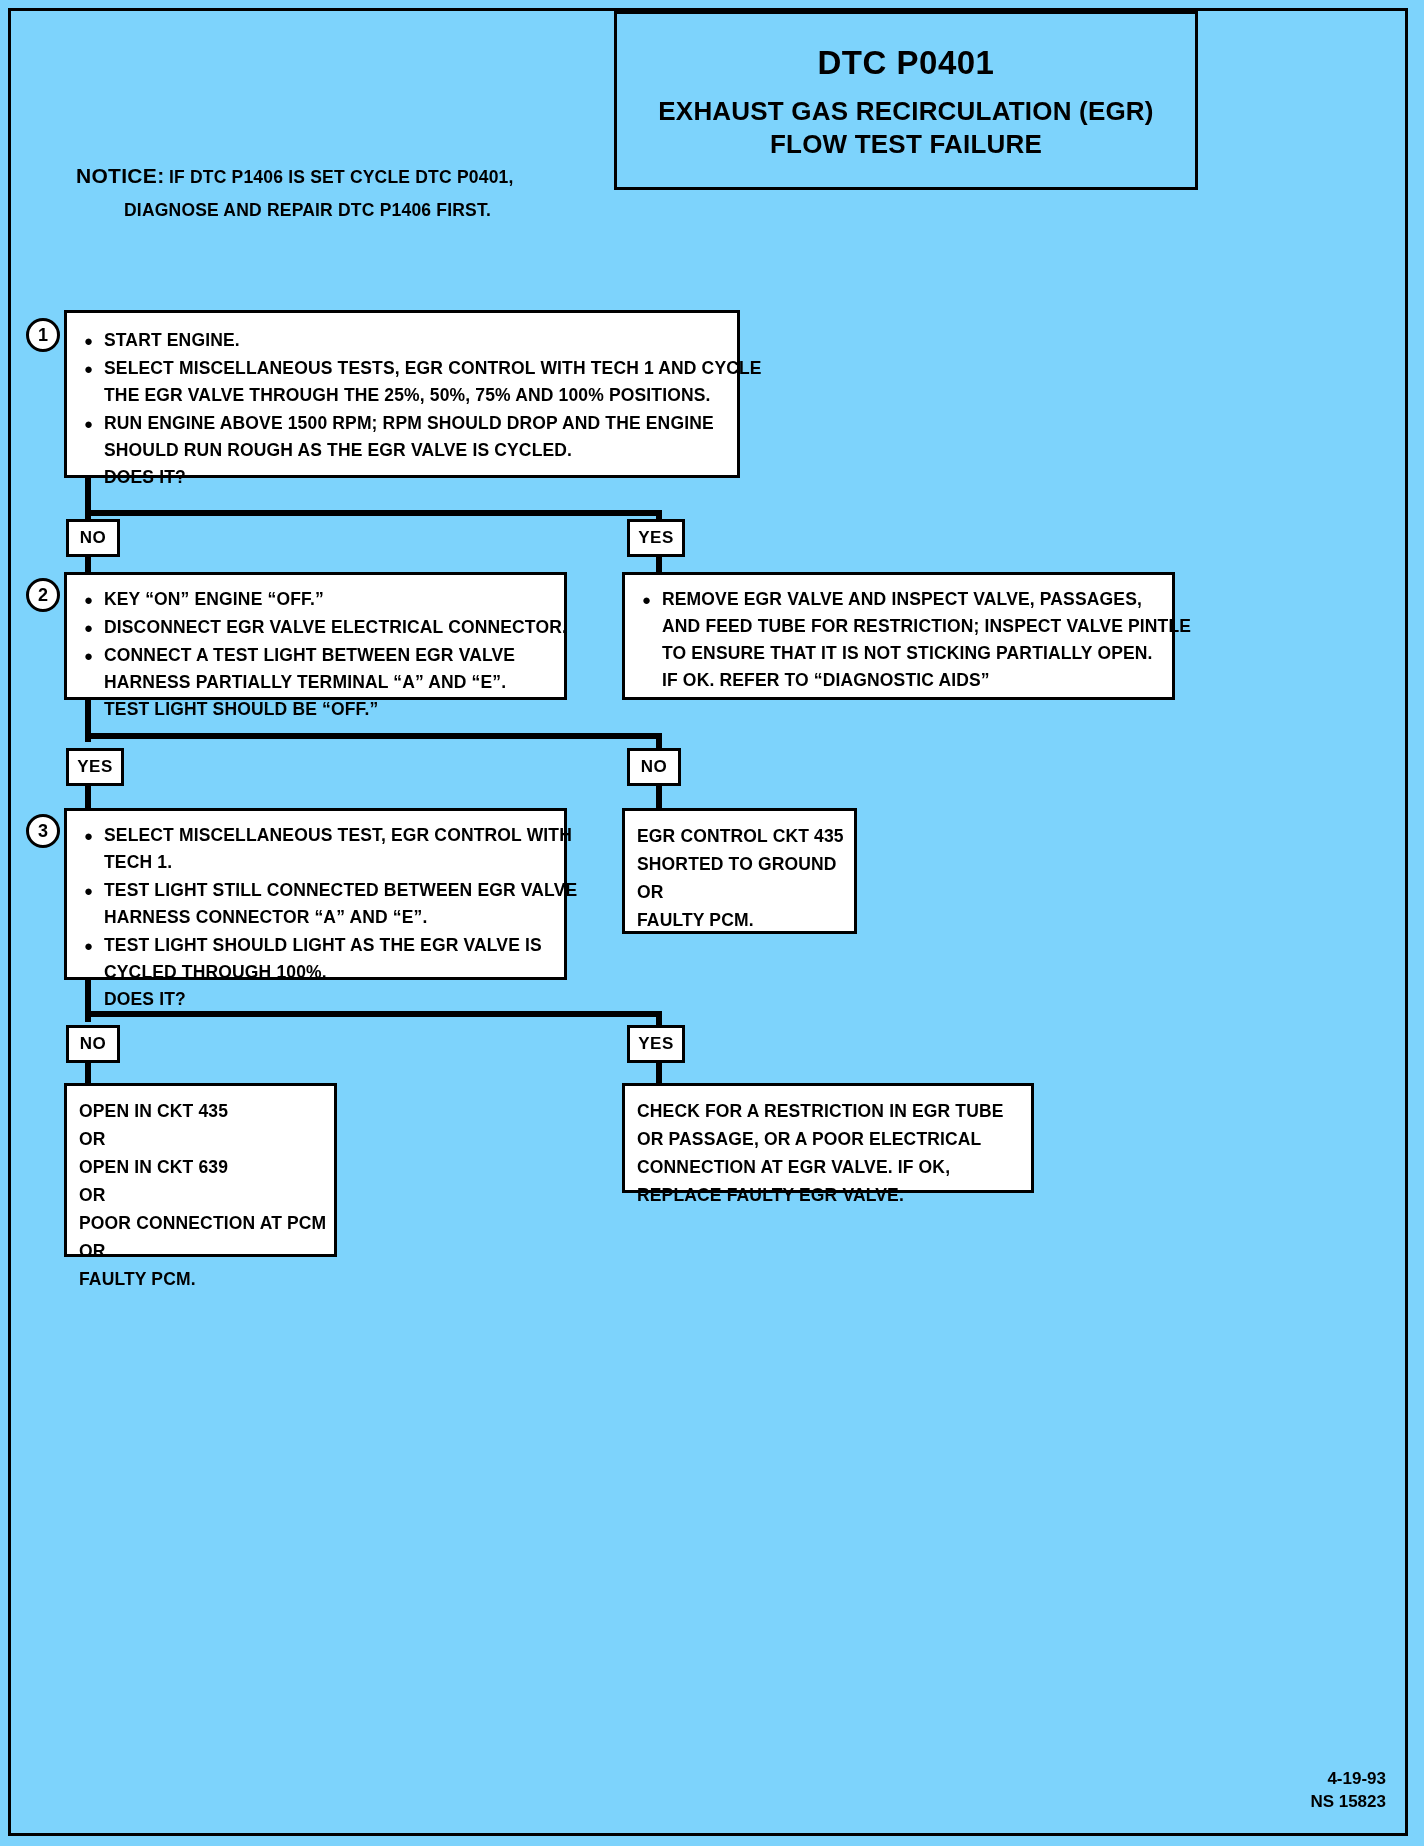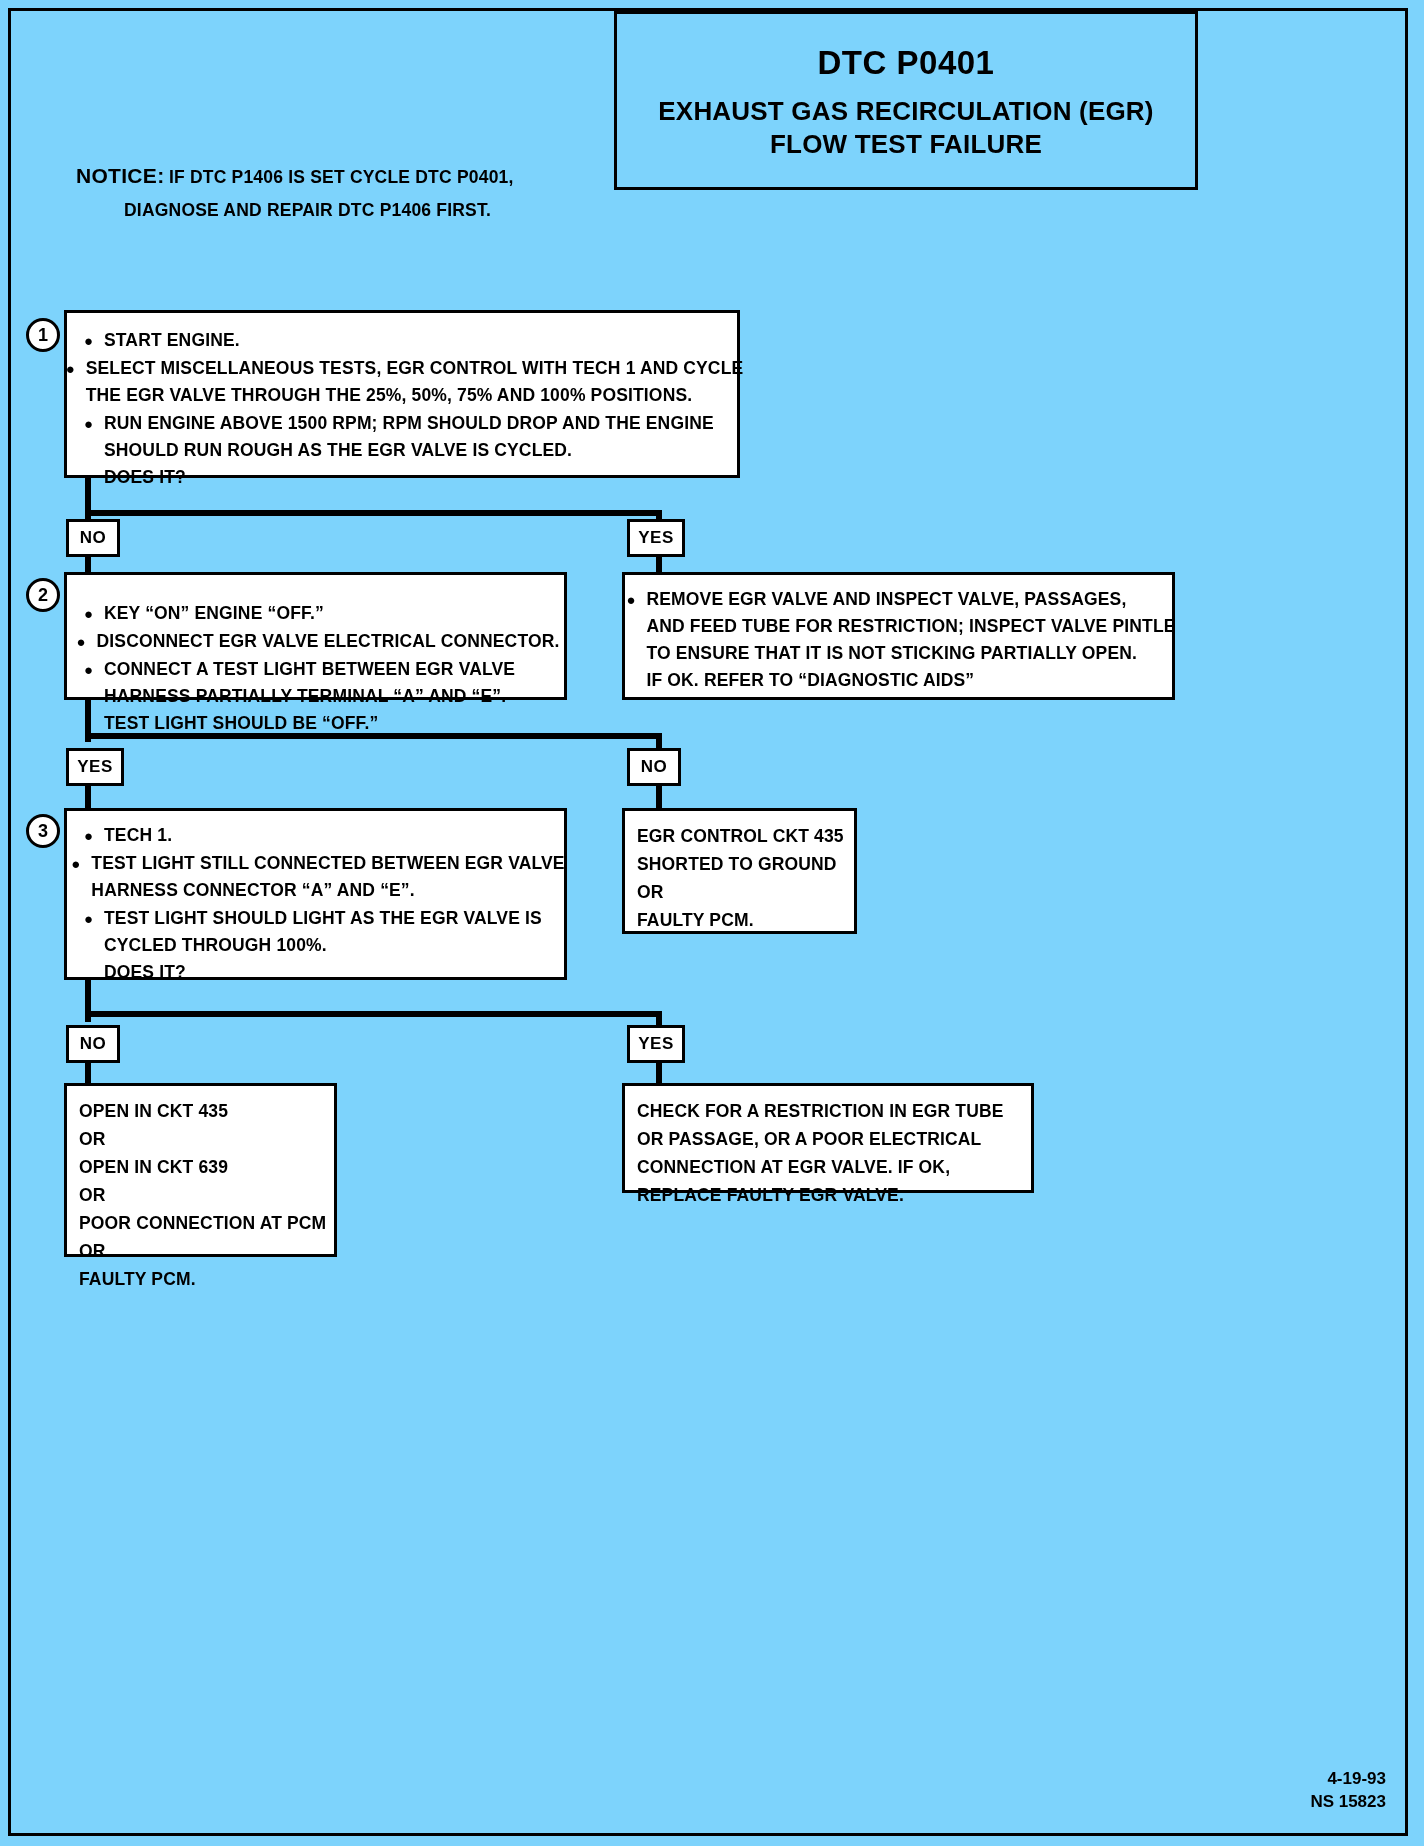--- a/index.html
+++ b/index.html
@@ -91,21 +91,20 @@
     box-sizing: border-box;
     background: #fff;
   }
   .fbox-inner {
     padding: 14px 12px 10px 14px;
   }
   .bullet-row {
     display: flex;
     align-items: flex-start;
     margin-bottom: 1px;
-    justify-content: center;
   }
   .bullet-dot {
     width: 20px;
     min-width: 20px;
     font-size: 15px;
     line-height: 27px;
     text-align: left;
     padding-left: 3px;
   }
   .bullet-dot::before { content: "\25CF"; }
@@ -237,21 +236,21 @@
   <div class="vline" style="left:85px; top:510px; height:28px;"></div>
 
   <div class="tag" style="left:66px; top:519px; width:54px;">NO</div>
   <div class="tag" style="left:627px; top:519px; width:58px;">YES</div>
 
   <div class="vline" style="left:85px; top:555px; height:26px;"></div>
   <div class="vline" style="left:656px; top:555px; height:22px;"></div>
 
   <div class="step-circle" style="left:26px; top:578px;">2</div>
   <div class="fbox" style="left:64px; top:572px; width:503px; height:128px;">
-    <div class="fbox-inner" style="padding-top:25px;">
+    <div class="fbox-inner" style="padding-top:11px;">
       <div class="bullet-row">
         <span class="bullet-dot"></span>
         <span class="bullet-body">
           <div class="line">KEY “ON” ENGINE “OFF.”</div>
         </span>
       </div>
       <div class="bullet-row">
         <span class="bullet-dot"></span>
         <span class="bullet-body">
           <div class="line">DISCONNECT EGR VALVE ELECTRICAL CONNECTOR.</div>
@@ -291,20 +290,21 @@
 
   <div class="vline" style="left:85px; top:784px; height:28px;"></div>
   <div class="vline" style="left:656px; top:784px; height:28px;"></div>
 
   <div class="step-circle" style="left:26px; top:814px;">3</div>
   <div class="fbox" style="left:64px; top:808px; width:503px; height:172px;">
     <div class="fbox-inner" style="padding-top:11px;">
       <div class="bullet-row">
         <span class="bullet-dot"></span>
         <span class="bullet-body">
+          <div class="line">SELECT MISCELLANEOUS TEST, EGR CONTROL WITH</div>
           <div class="line">TECH 1.</div>
         </span>
       </div>
       <div class="bullet-row">
         <span class="bullet-dot"></span>
         <span class="bullet-body">
           <div class="line">TEST LIGHT STILL CONNECTED BETWEEN EGR VALVE</div>
           <div class="line">HARNESS CONNECTOR “A” AND “E”.</div>
         </span>
       </div>

